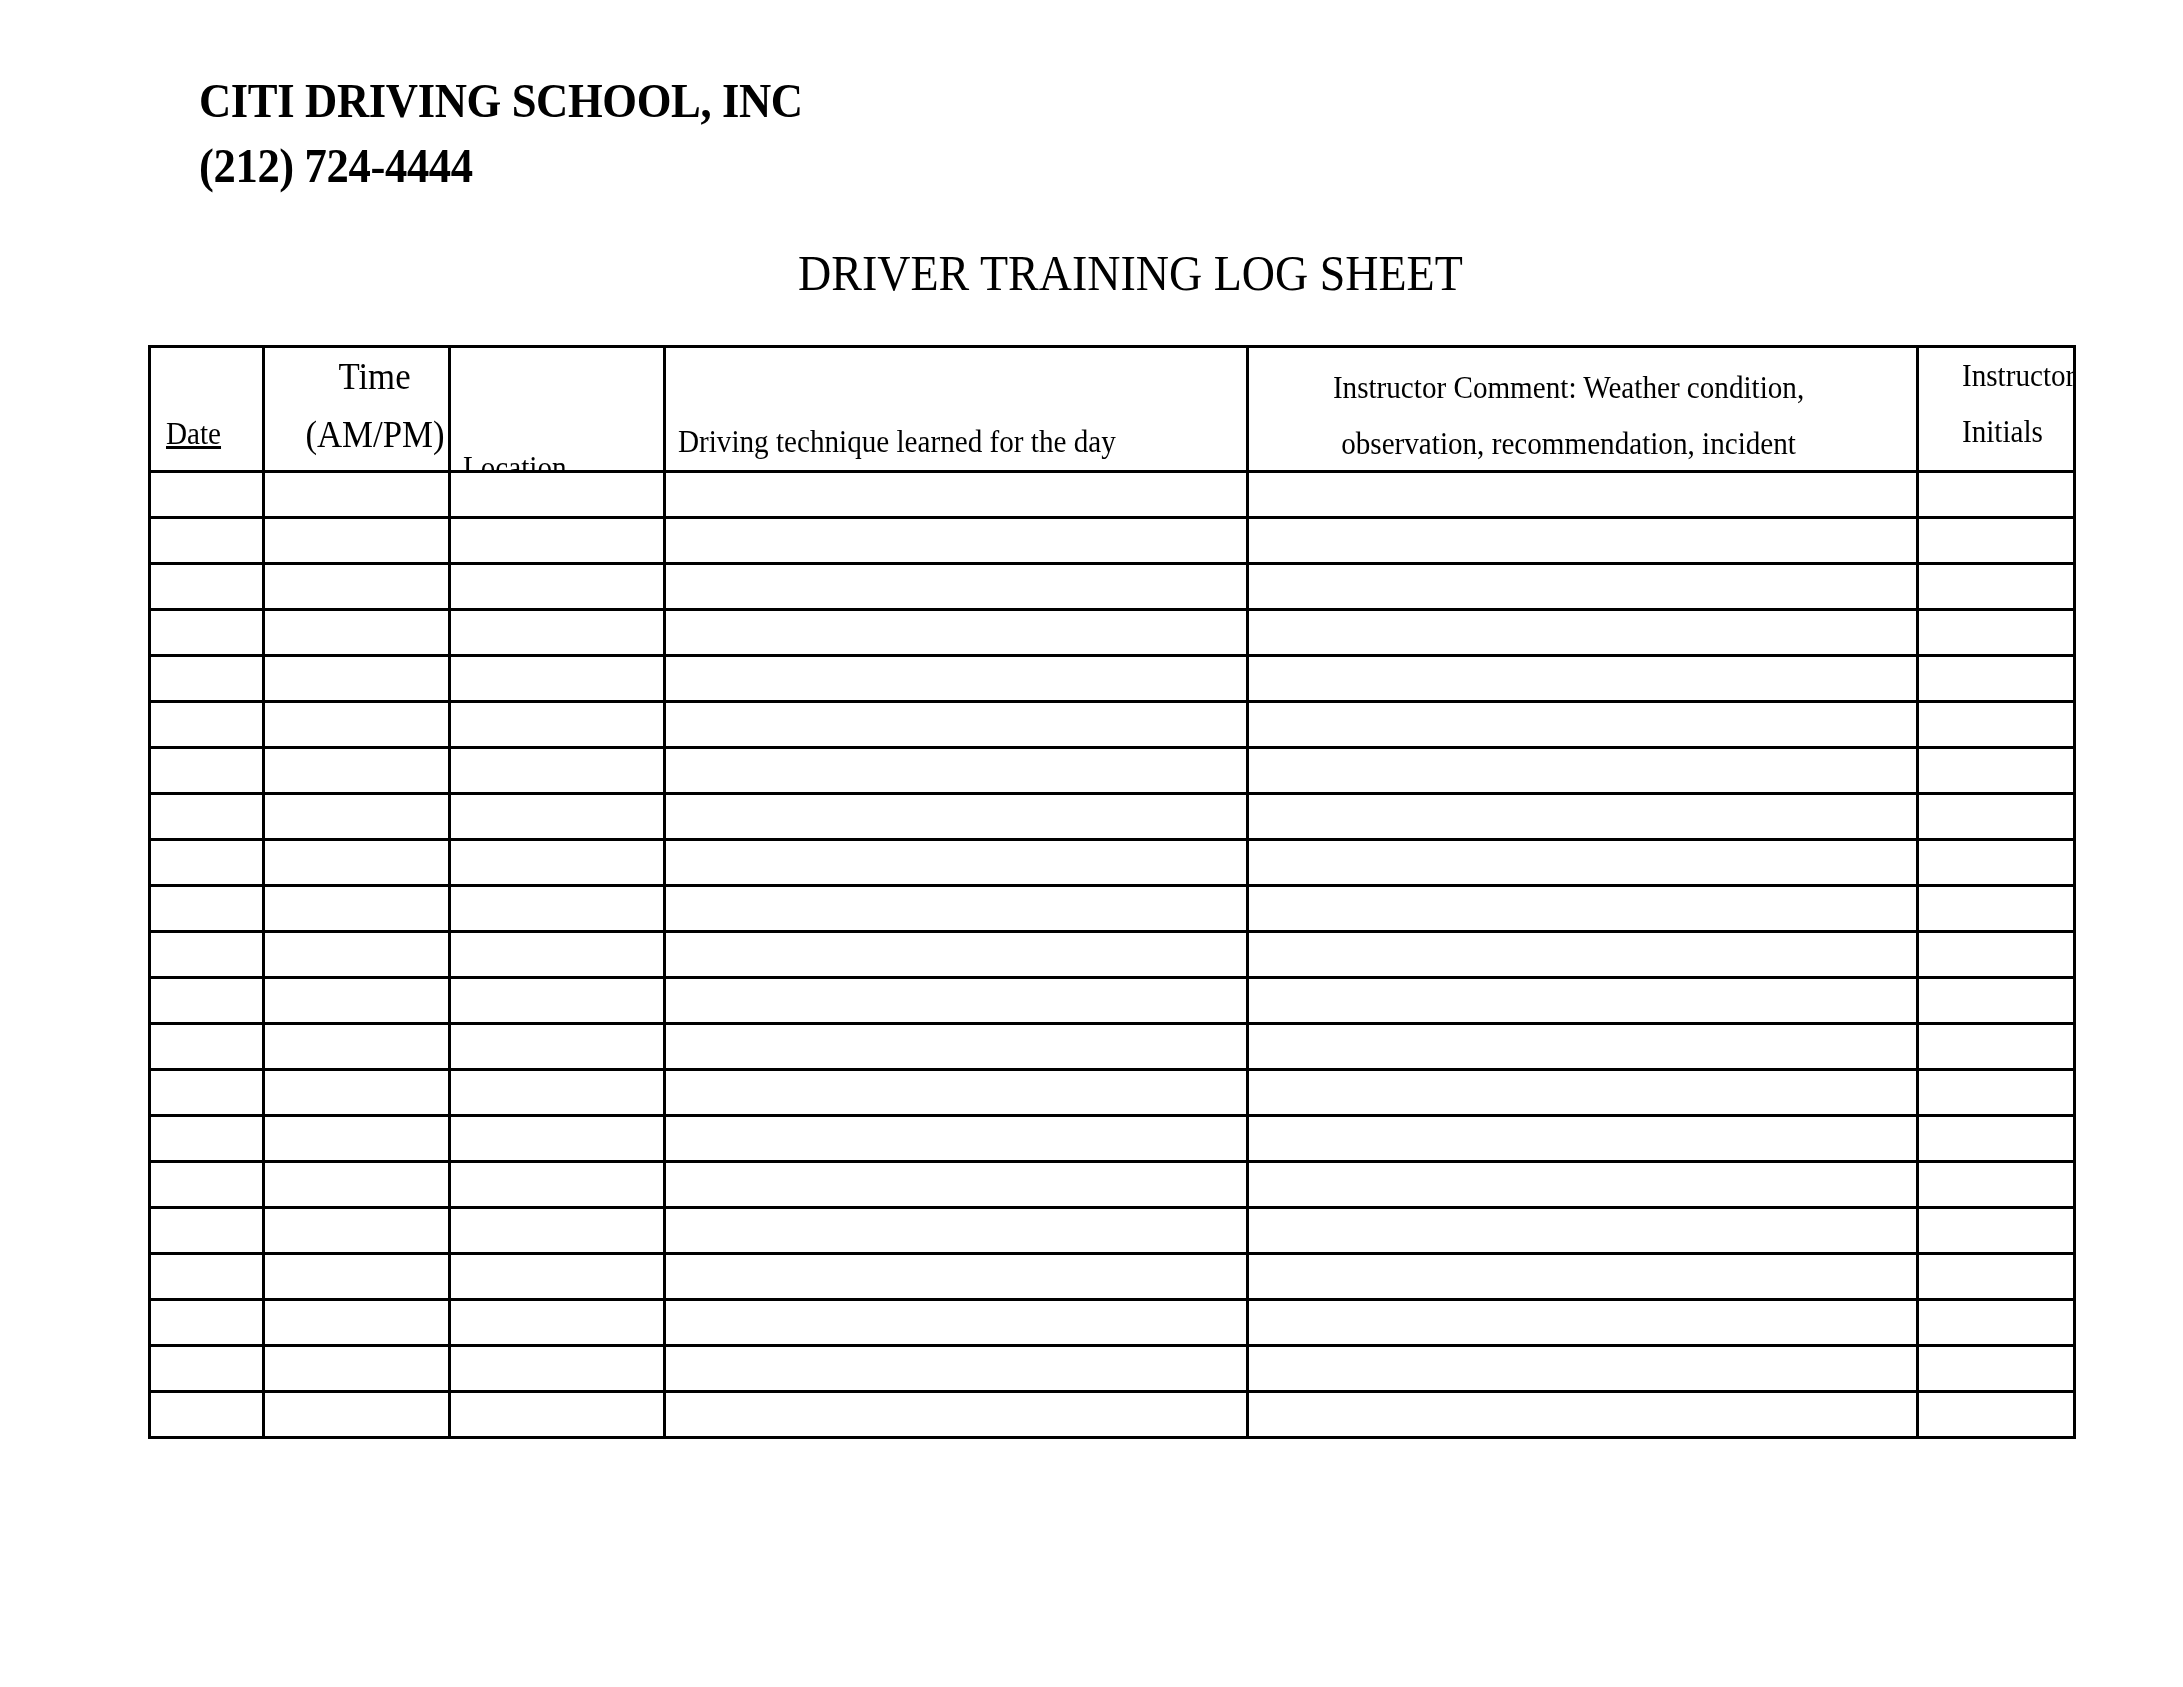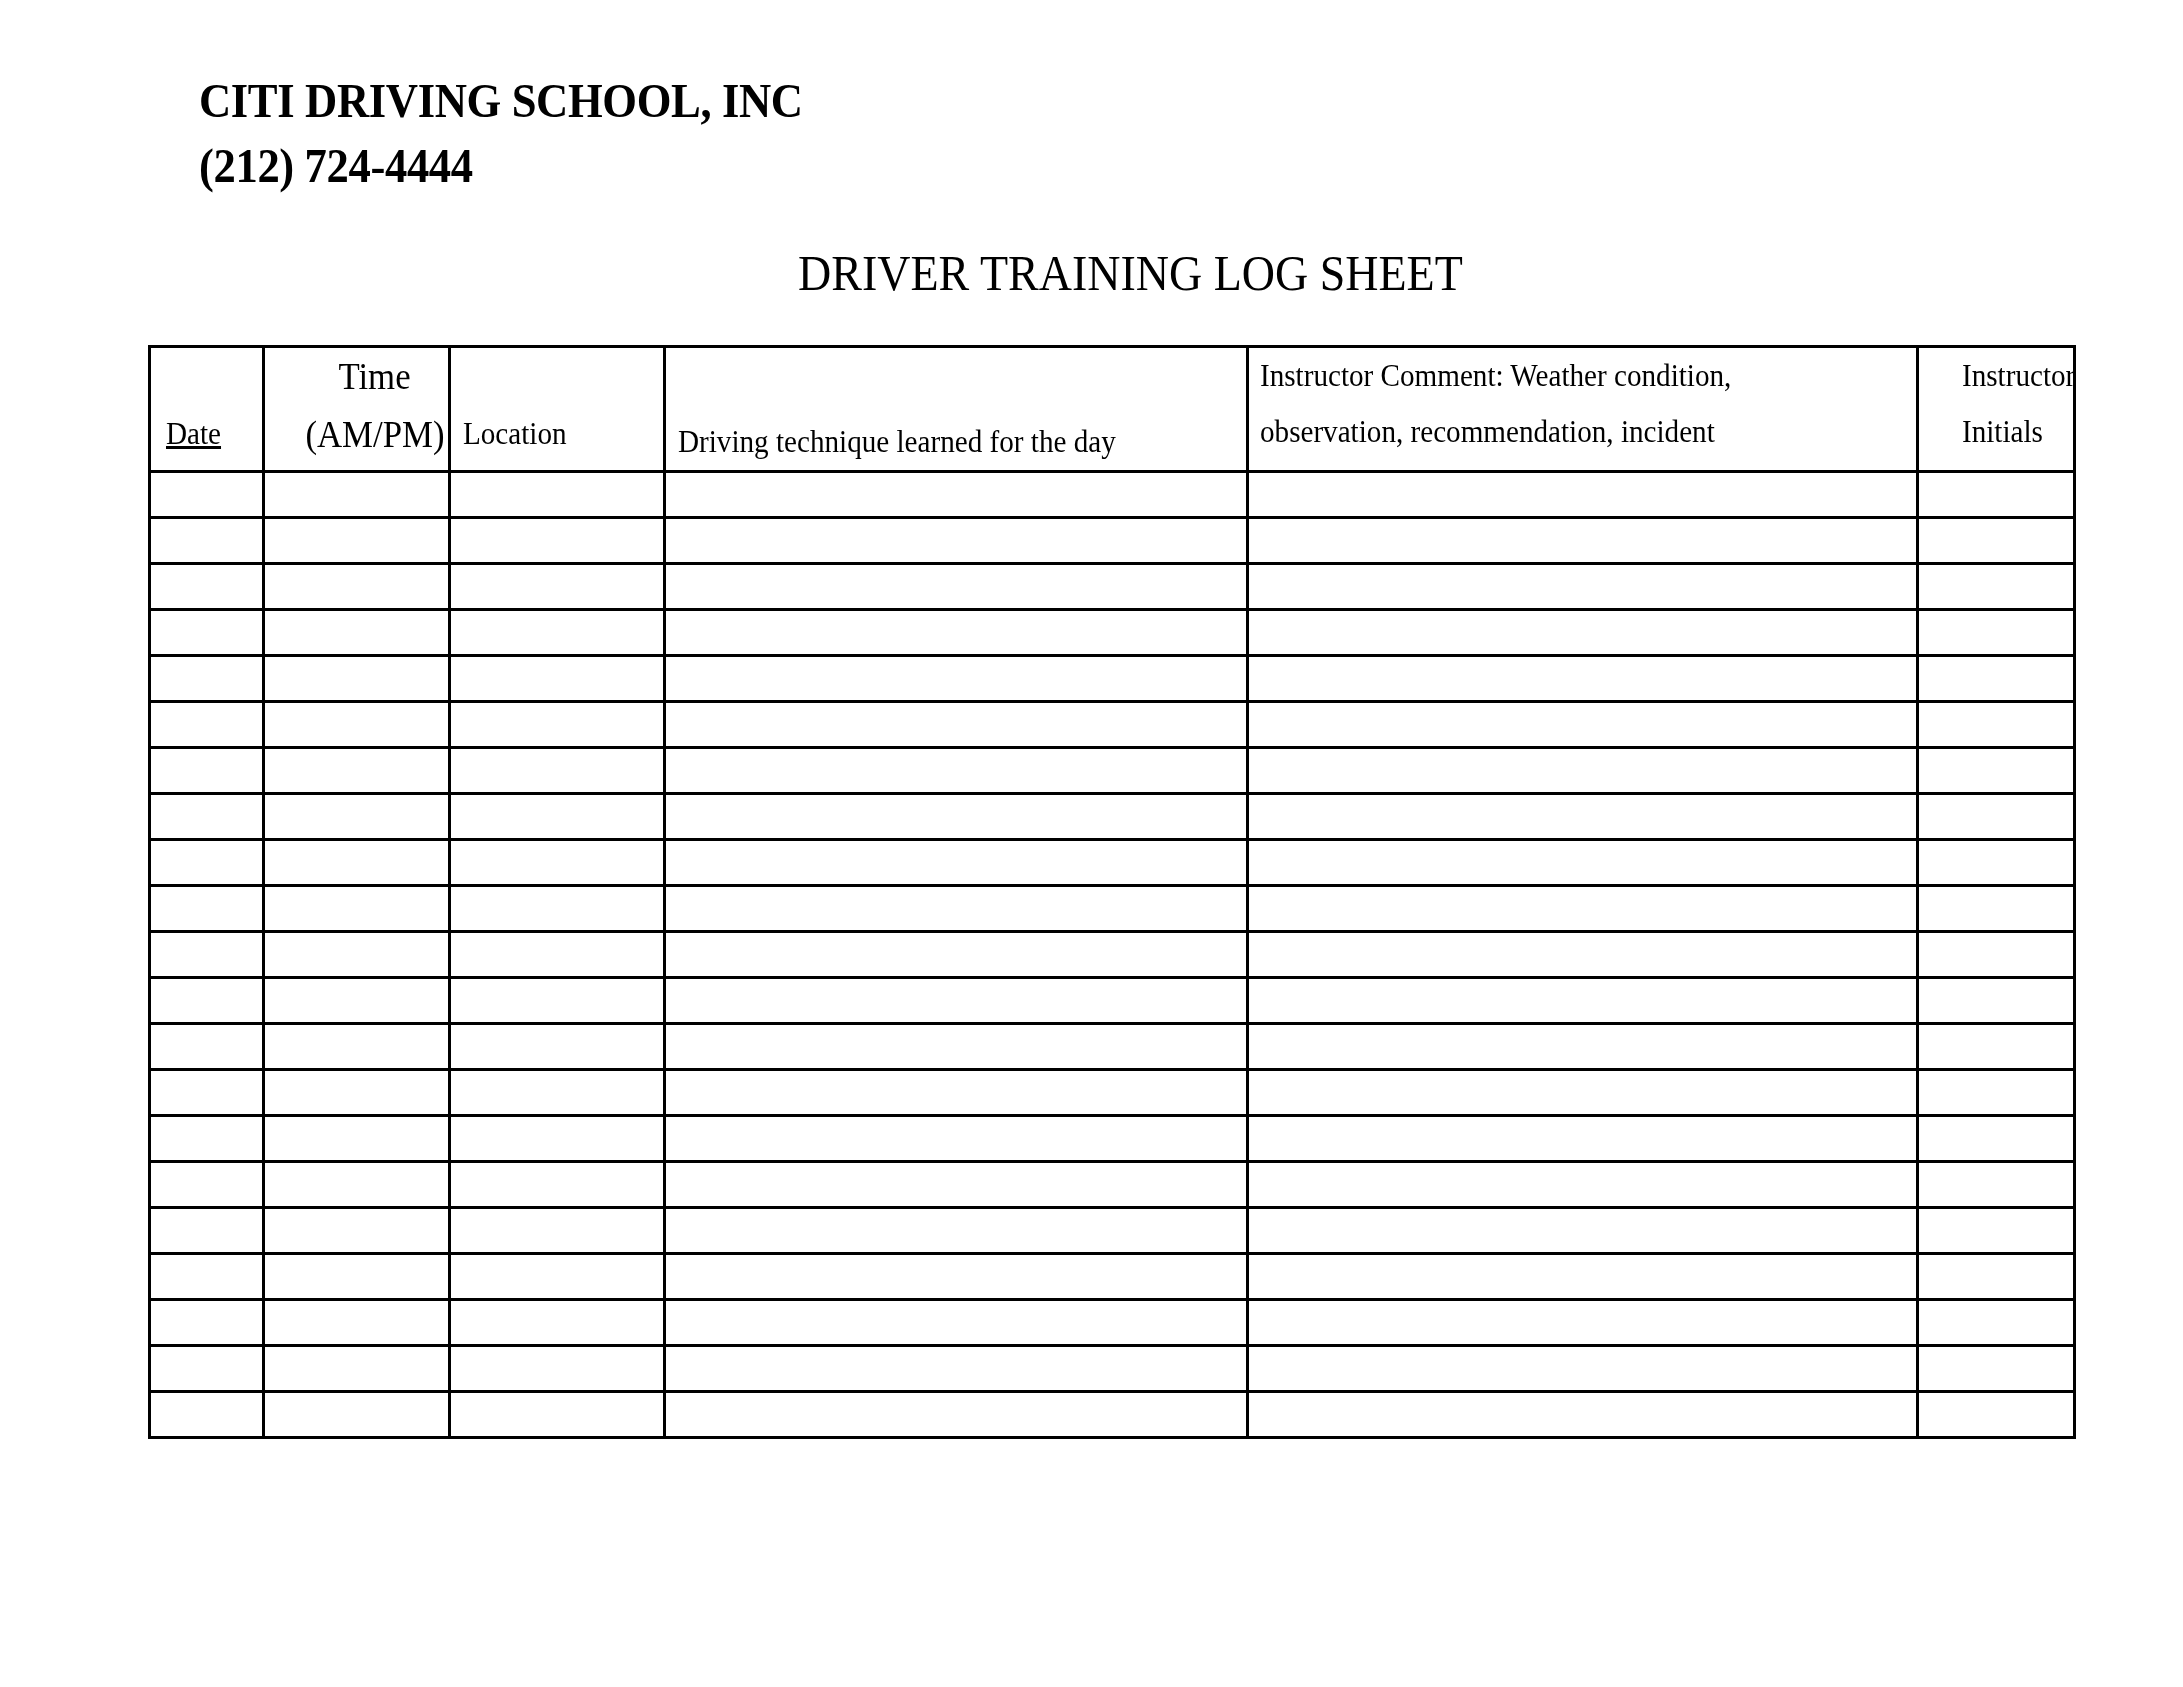--- a/index.html
+++ b/index.html
@@ -63,23 +63,23 @@
     }
     table.log tbody td {
       height: 43px;
     }
     .hcell {
       position: absolute;
       left: 0; right: 0; top: 0; bottom: 0;
     }
     .h-date { padding-left: 15px; padding-top: 58px; text-decoration: underline; }
     .h-time { text-align: center; font-size: 37px; line-height: 58px; padding-top: 0px; margin-left: 36px; }
-    .h-location { padding-left: 12.2px; padding-top: 58px; }
+    .h-location { padding-left: 12.2px; padding-top: 92px; }
     .h-technique { padding-left: 12.2px; padding-top: 58px; margin-top: 8px; }
-    .h-comment { padding-left: 10.5px; padding-top: 0px; }
+    .h-comment { padding-left: 10.5px; padding-top: 12px; text-align: center; }
     .h-initials { padding-left: 10.5px; padding-top: 0px; margin-left: 32px; }
     .line { display: block; white-space: nowrap; transform: scaleX(0.94); transform-origin: left top; }
     .h-time .line { transform-origin: center top; }
     .cell-input {
       display: block;
       width: 100%;
       height: 100%;
       border: none;
       outline: none;
       background: transparent;

